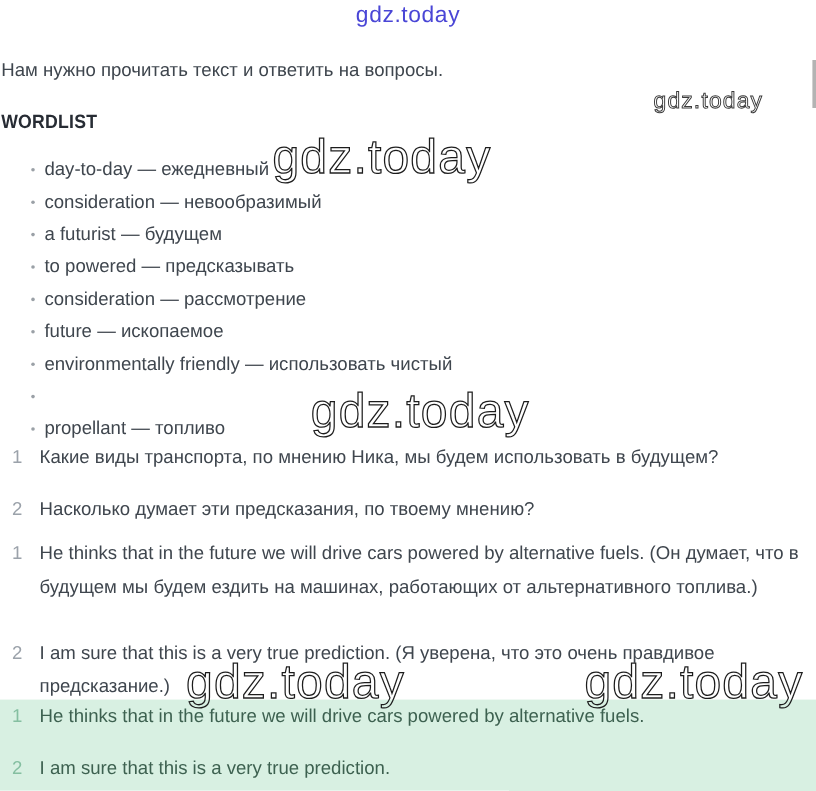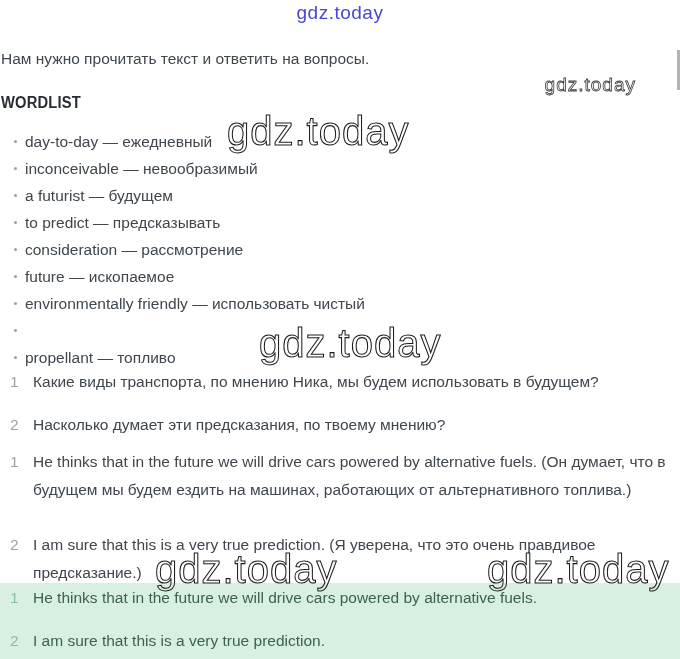--- a/index.html
+++ b/index.html
@@ -35,21 +35,21 @@
 
   .intro { top:30px; left:1px; line-height:18px;margin-top:20px; }
 
   .wordlist-title {
     top:94px; left:1px;
     font-size:16px; font-weight:700; color:#272c34;
     letter-spacing:0.2px;
     transform:scaleX(0.92); transform-origin:left;
   }
 
-  .wordlist { top:128px; left:0; right:10px; list-style:none; }
+  .wordlist { top:128px; left:0; right:10px; list-style:none;padding-left:12px; }
   .wordlist li {
     position:relative; height:27px;
     display:flex; align-items:center;
     padding-left:25px;
   }
   .bullet {
     position:absolute; left:14px; top:12px;
     width:3px; height:3px; border-radius:50%;
     background:#9aa0a6;
   }
@@ -96,29 +96,29 @@
 
 <h2 class="abs wordlist-title">WORDLIST</h2>
 
 <ul class="abs wordlist">
   <li>
       <span class="bullet"></span>
       <span>day-to-day — ежедневный</span>
     </li>
   <li>
       <span class="bullet"></span>
-      <span>inconceivable — невообразимый</span>
+      <span>consideration — невообразимый</span>
     </li>
   <li>
       <span class="bullet"></span>
       <span>a futurist — будущем</span>
     </li>
   <li>
       <span class="bullet"></span>
-      <span>to predict — предсказывать</span>
+      <span>to powered — предсказывать</span>
     </li>
   <li>
       <span class="bullet"></span>
       <span>consideration — рассмотрение</span>
     </li>
   <li>
       <span class="bullet"></span>
       <span>future — ископаемое</span>
     </li>
   <li>

